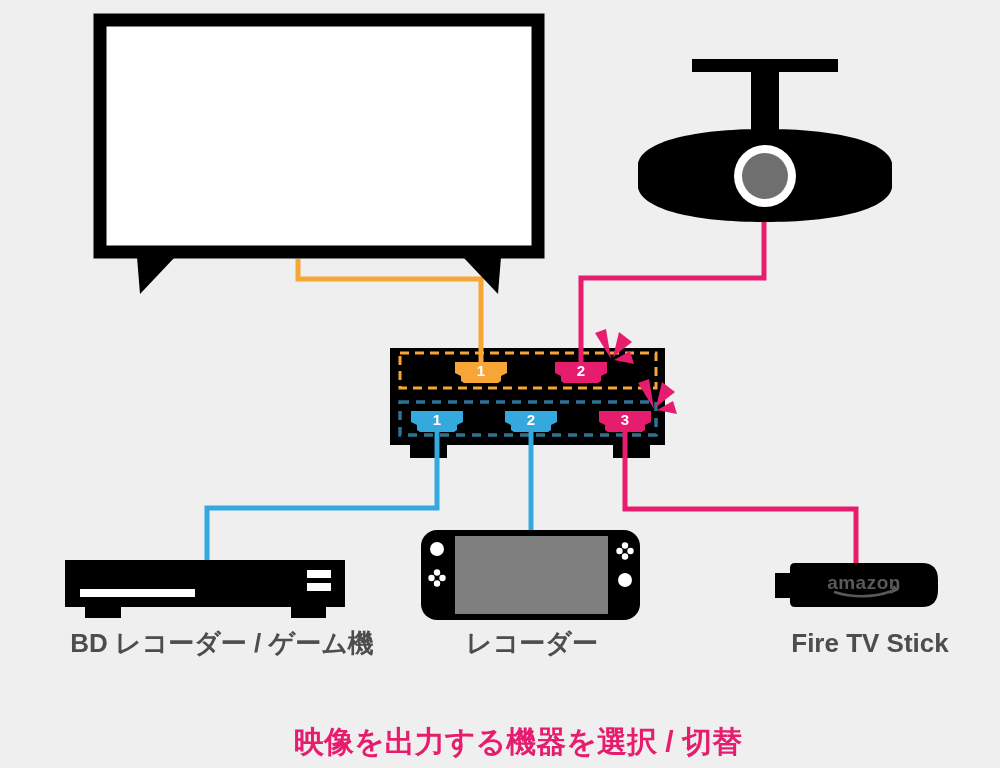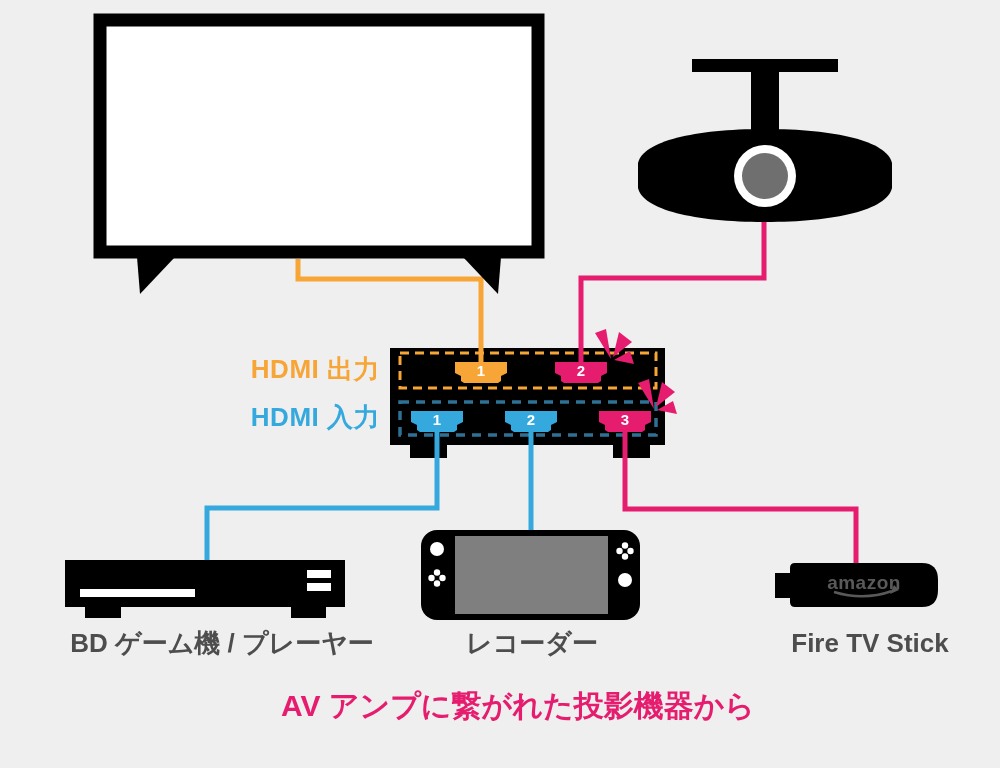--- a/index.html
+++ b/index.html
@@ -120,21 +120,19 @@
 
     <g>
       <rect class="ink" x="775" y="573" width="20" height="25"></rect>
       <path class="ink" d="M795,563 h127 q16,0 16,17 v10 q0,17 -16,17 h-127 q-5,0 -5,-5 v-34 q0,-5 5,-5 z"></path>
       <text class="amazon-txt" x="864" y="589">amazon</text>
       <path class="amazon-smile" d="M834,592 Q864,601 892,591"></path>
       <polygon points="894,585 899,590 890,594" fill="var(--c-amazon_gray,#595959)"></polygon>
     </g>
   </svg>
 
-  <div class="lbl lbl-hdmi lbl-out">HDMI 出力</div>
-  <div class="lbl lbl-hdmi lbl-in">HDMI 入力</div>
 
-  <div class="lbl lbl-device" style="left:222px;">BD ゲーム機 / プレーヤー</div>
+  <div class="lbl lbl-device" style="left:222px;">BD レコーダー / ゲーム機</div>
   <div class="lbl lbl-device" style="left:532px;">レコーダー</div>
   <div class="lbl lbl-device" style="left:861px;margin-left:9px;">Fire TV Stick</div>
 
-  <div class="lbl lbl-caption" style="left:518px;top:691px;">AV アンプに繋がれた投影機器から</div>
+  <div class="lbl lbl-caption" style="left:518px;top:727px;">映像を出力する機器を選択 / 切替</div>
 </div>
 
 </body></html>

